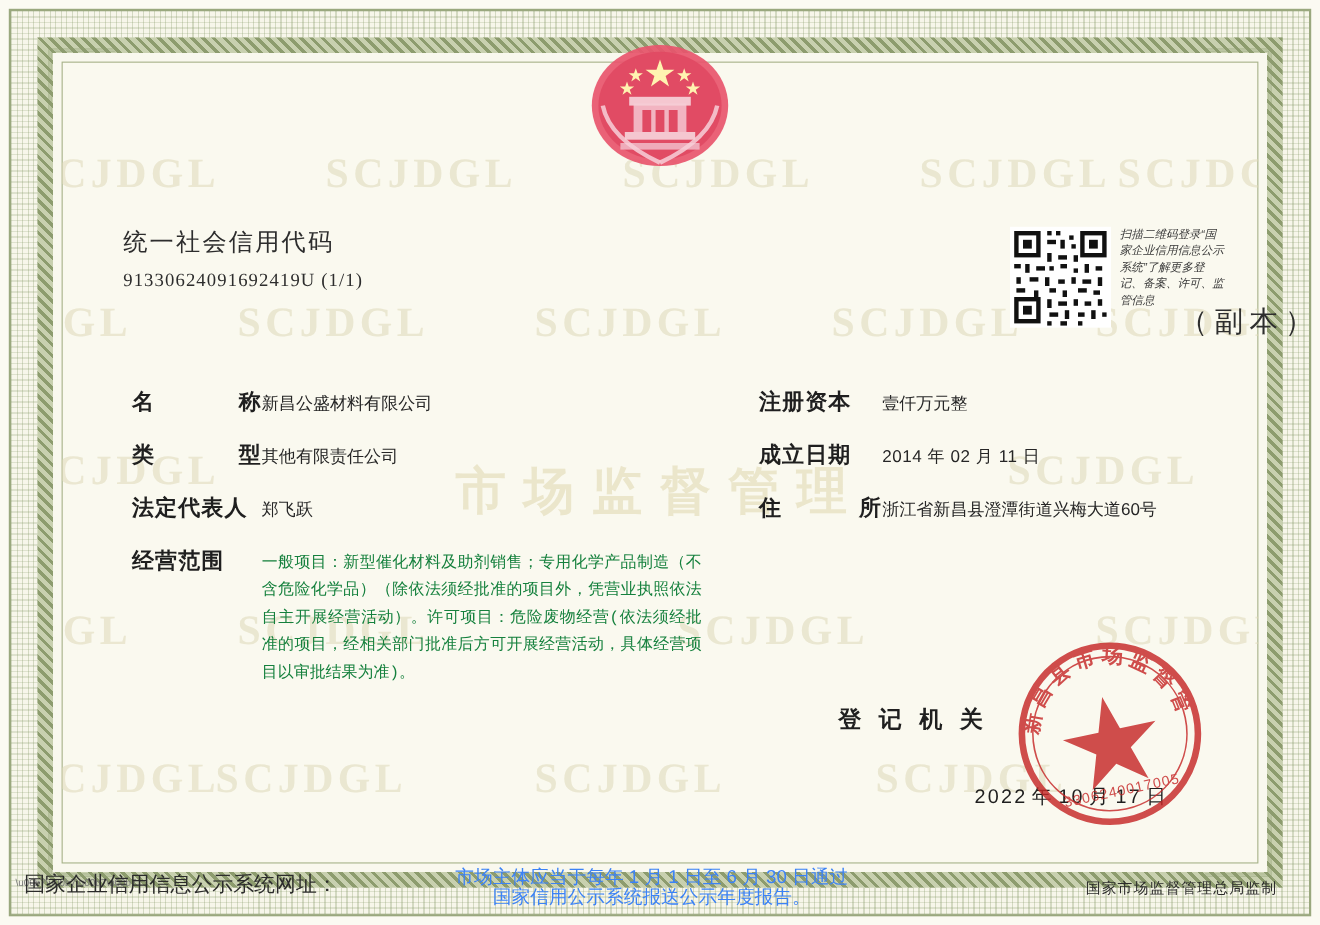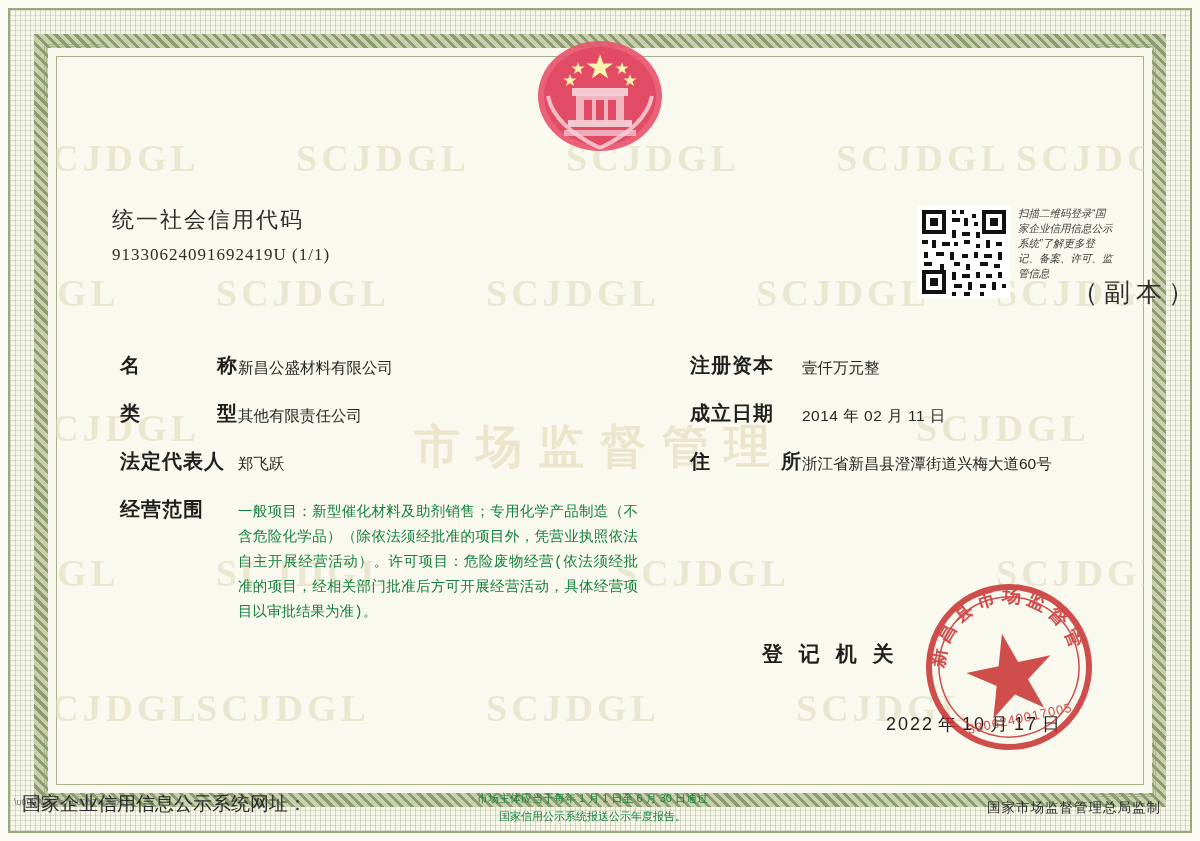--- a/index.html
+++ b/index.html
@@ -300,23 +300,23 @@
     font-size: 19px;
     color: #2b2b2b;
     font-family: "Liberation Sans", sans-serif;
   }
   .footer-center {
     position: absolute;
     left: 50%;
     transform: translateX(-50%);
     bottom: 10px;
     text-align: center;
-    font-size: 11px;
+    font-size: 17px;
     line-height: 18px;
-    color: #15803d;
+    color: #3b82f6;
     font-family: "Liberation Sans", sans-serif;
     white-space: nowrap;
   }
   .footer-right {
     position: absolute;
     right: 24px;
     bottom: 18px;
     font-size: 13.5px;
     color: #2b2b2b;
     font-family: Liberation Sans, sans-serif;

